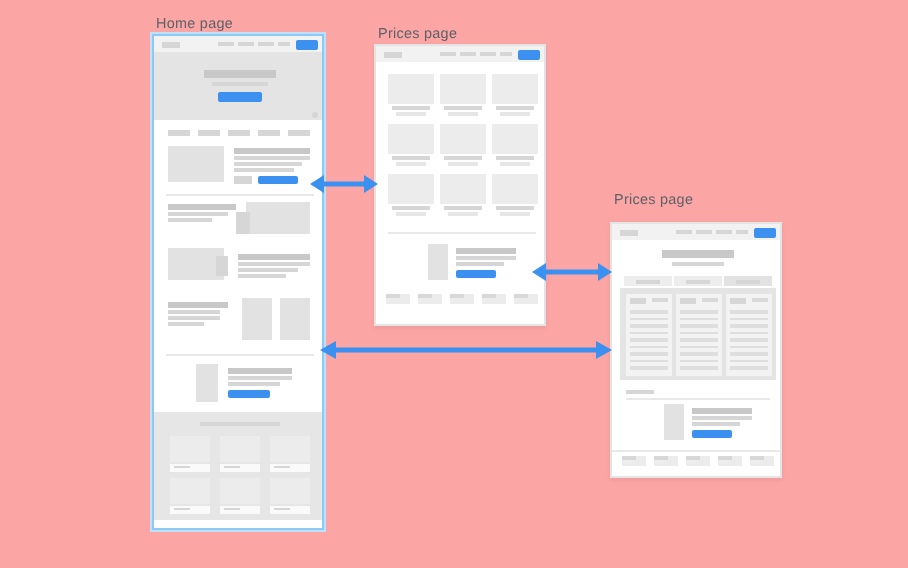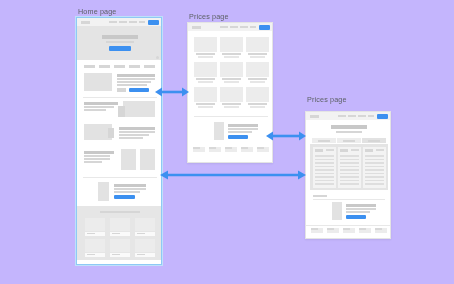--- a/index.html
+++ b/index.html
@@ -11,21 +11,21 @@
     width: 454px;
     height: 284px;
     position: relative;
     overflow: hidden;
     font-family: "Liberation Sans", sans-serif;
   }
 
   #canvas {
     position: absolute;
     inset: 0;
-    background: #c4b5fd;
+    background: #fca5a5;
   }
 
   
   .page-label {
     position: absolute;
     font-size: 7.2px;
     color: #5d6166;
     letter-spacing: .15px;
     white-space: nowrap;
   }

